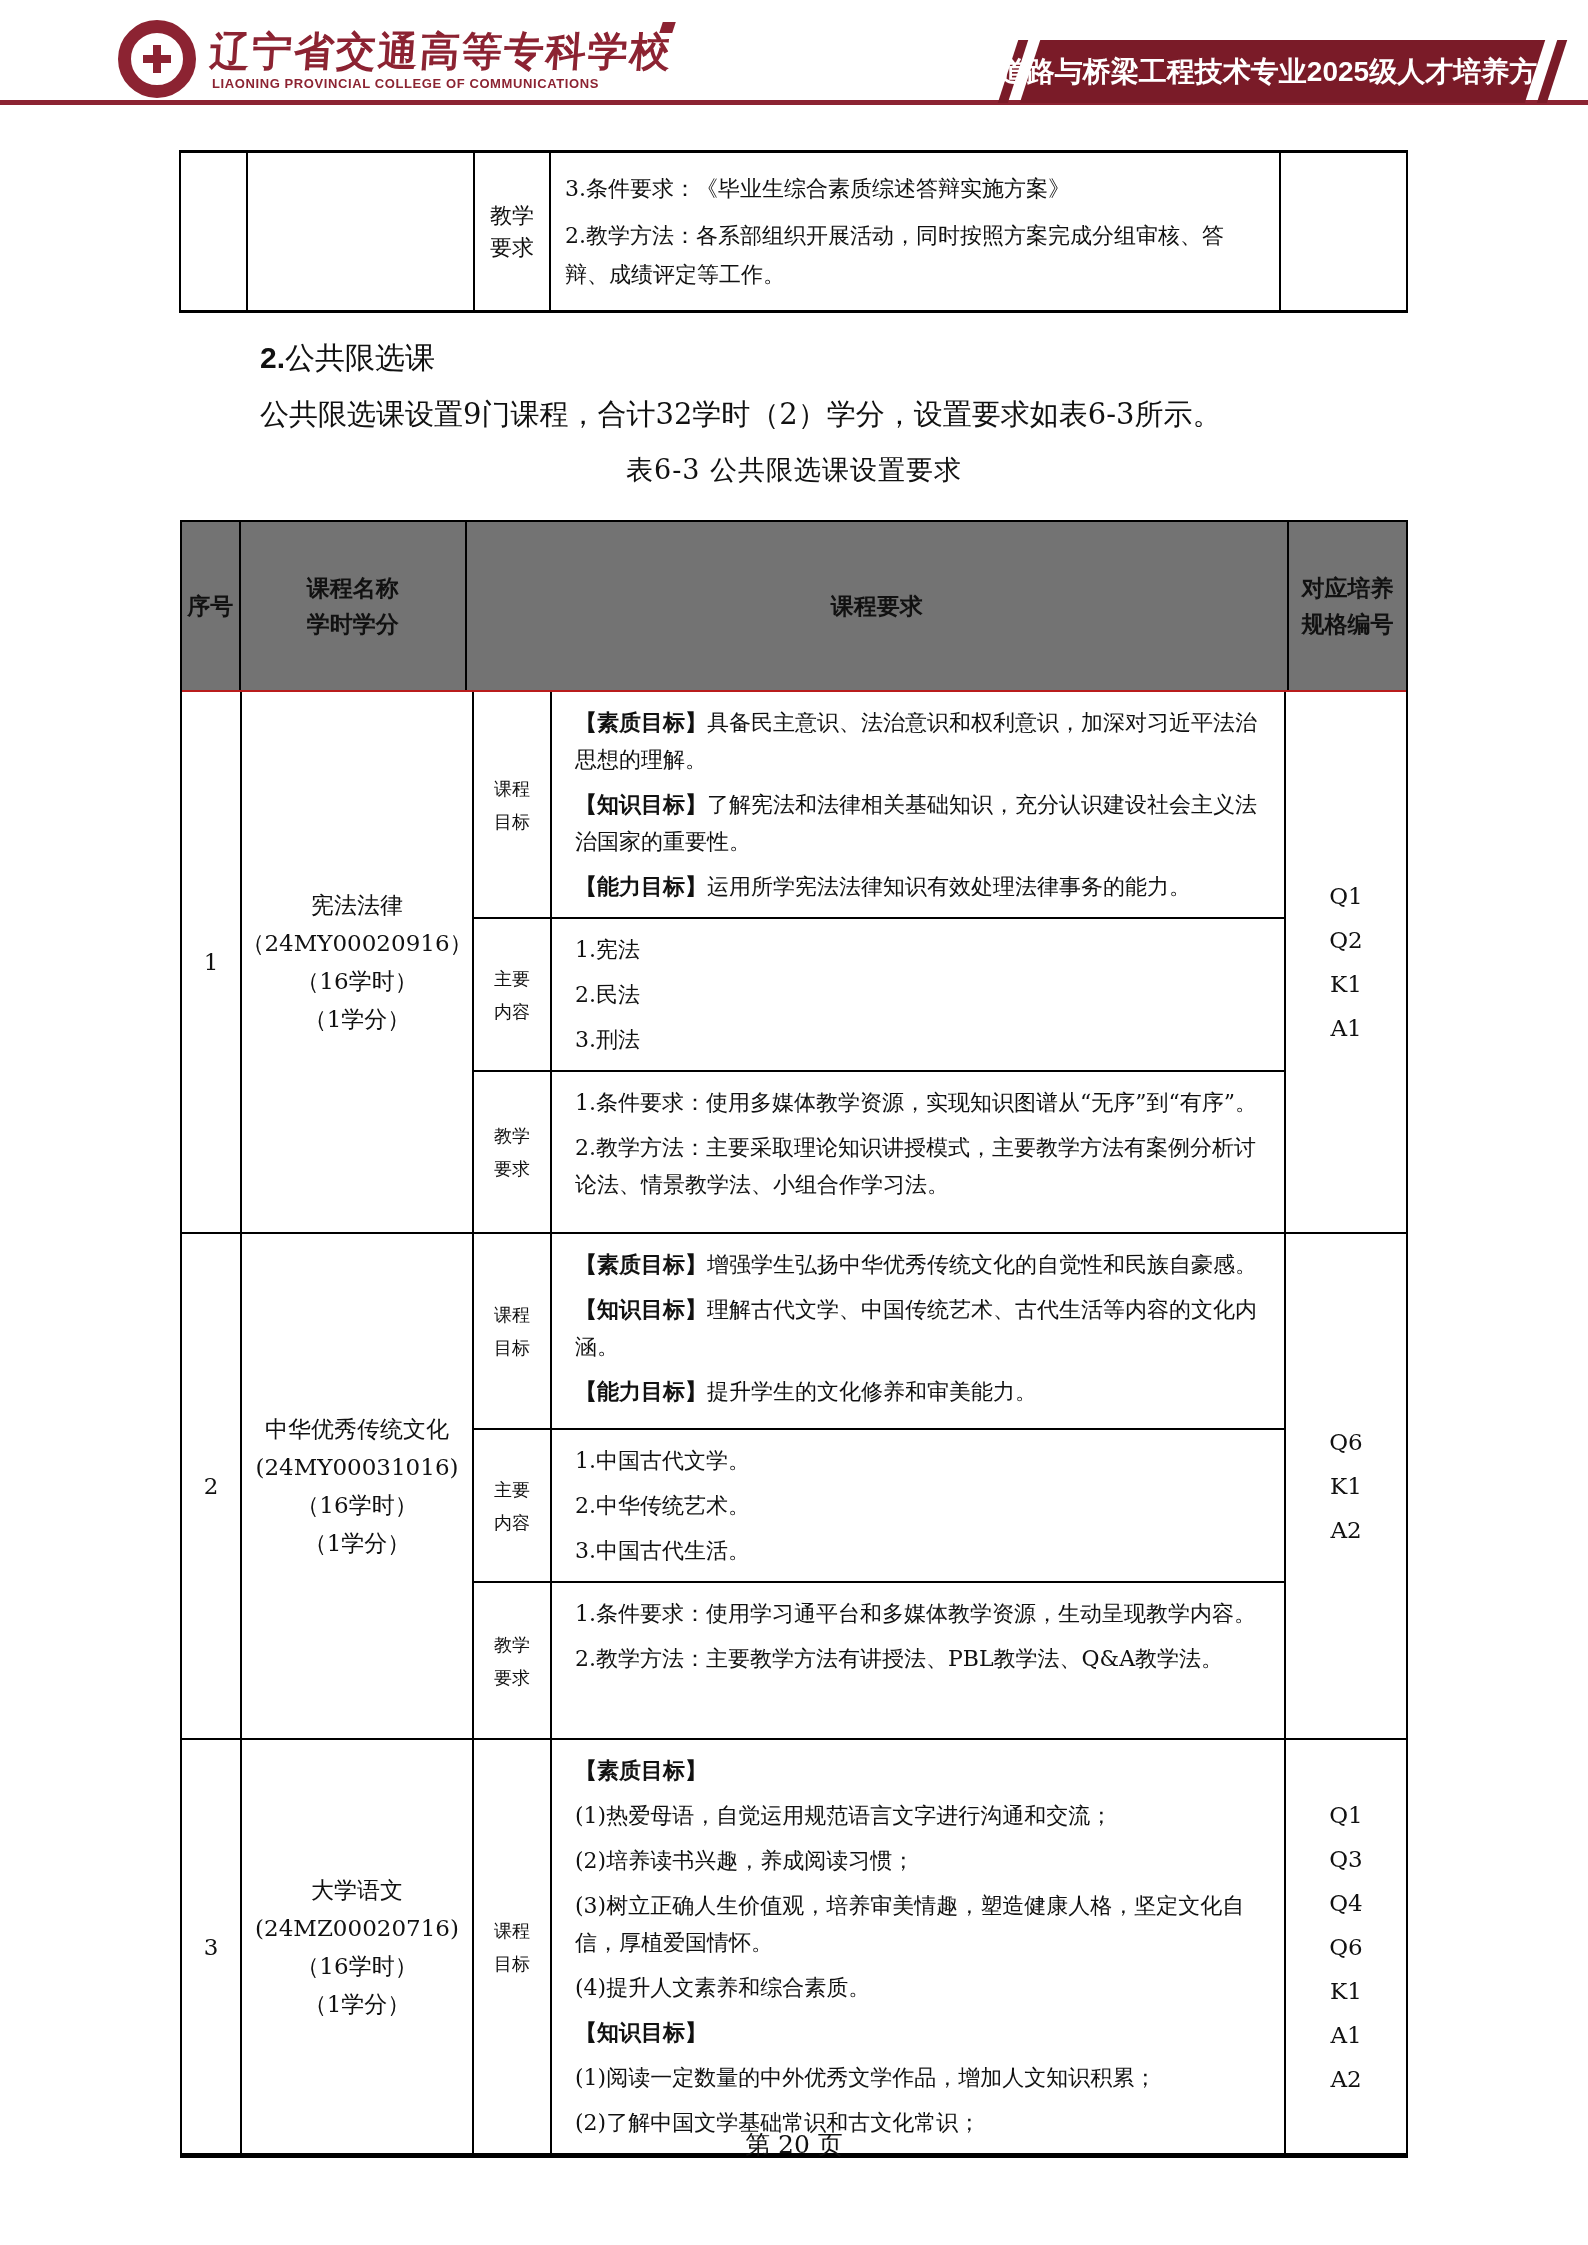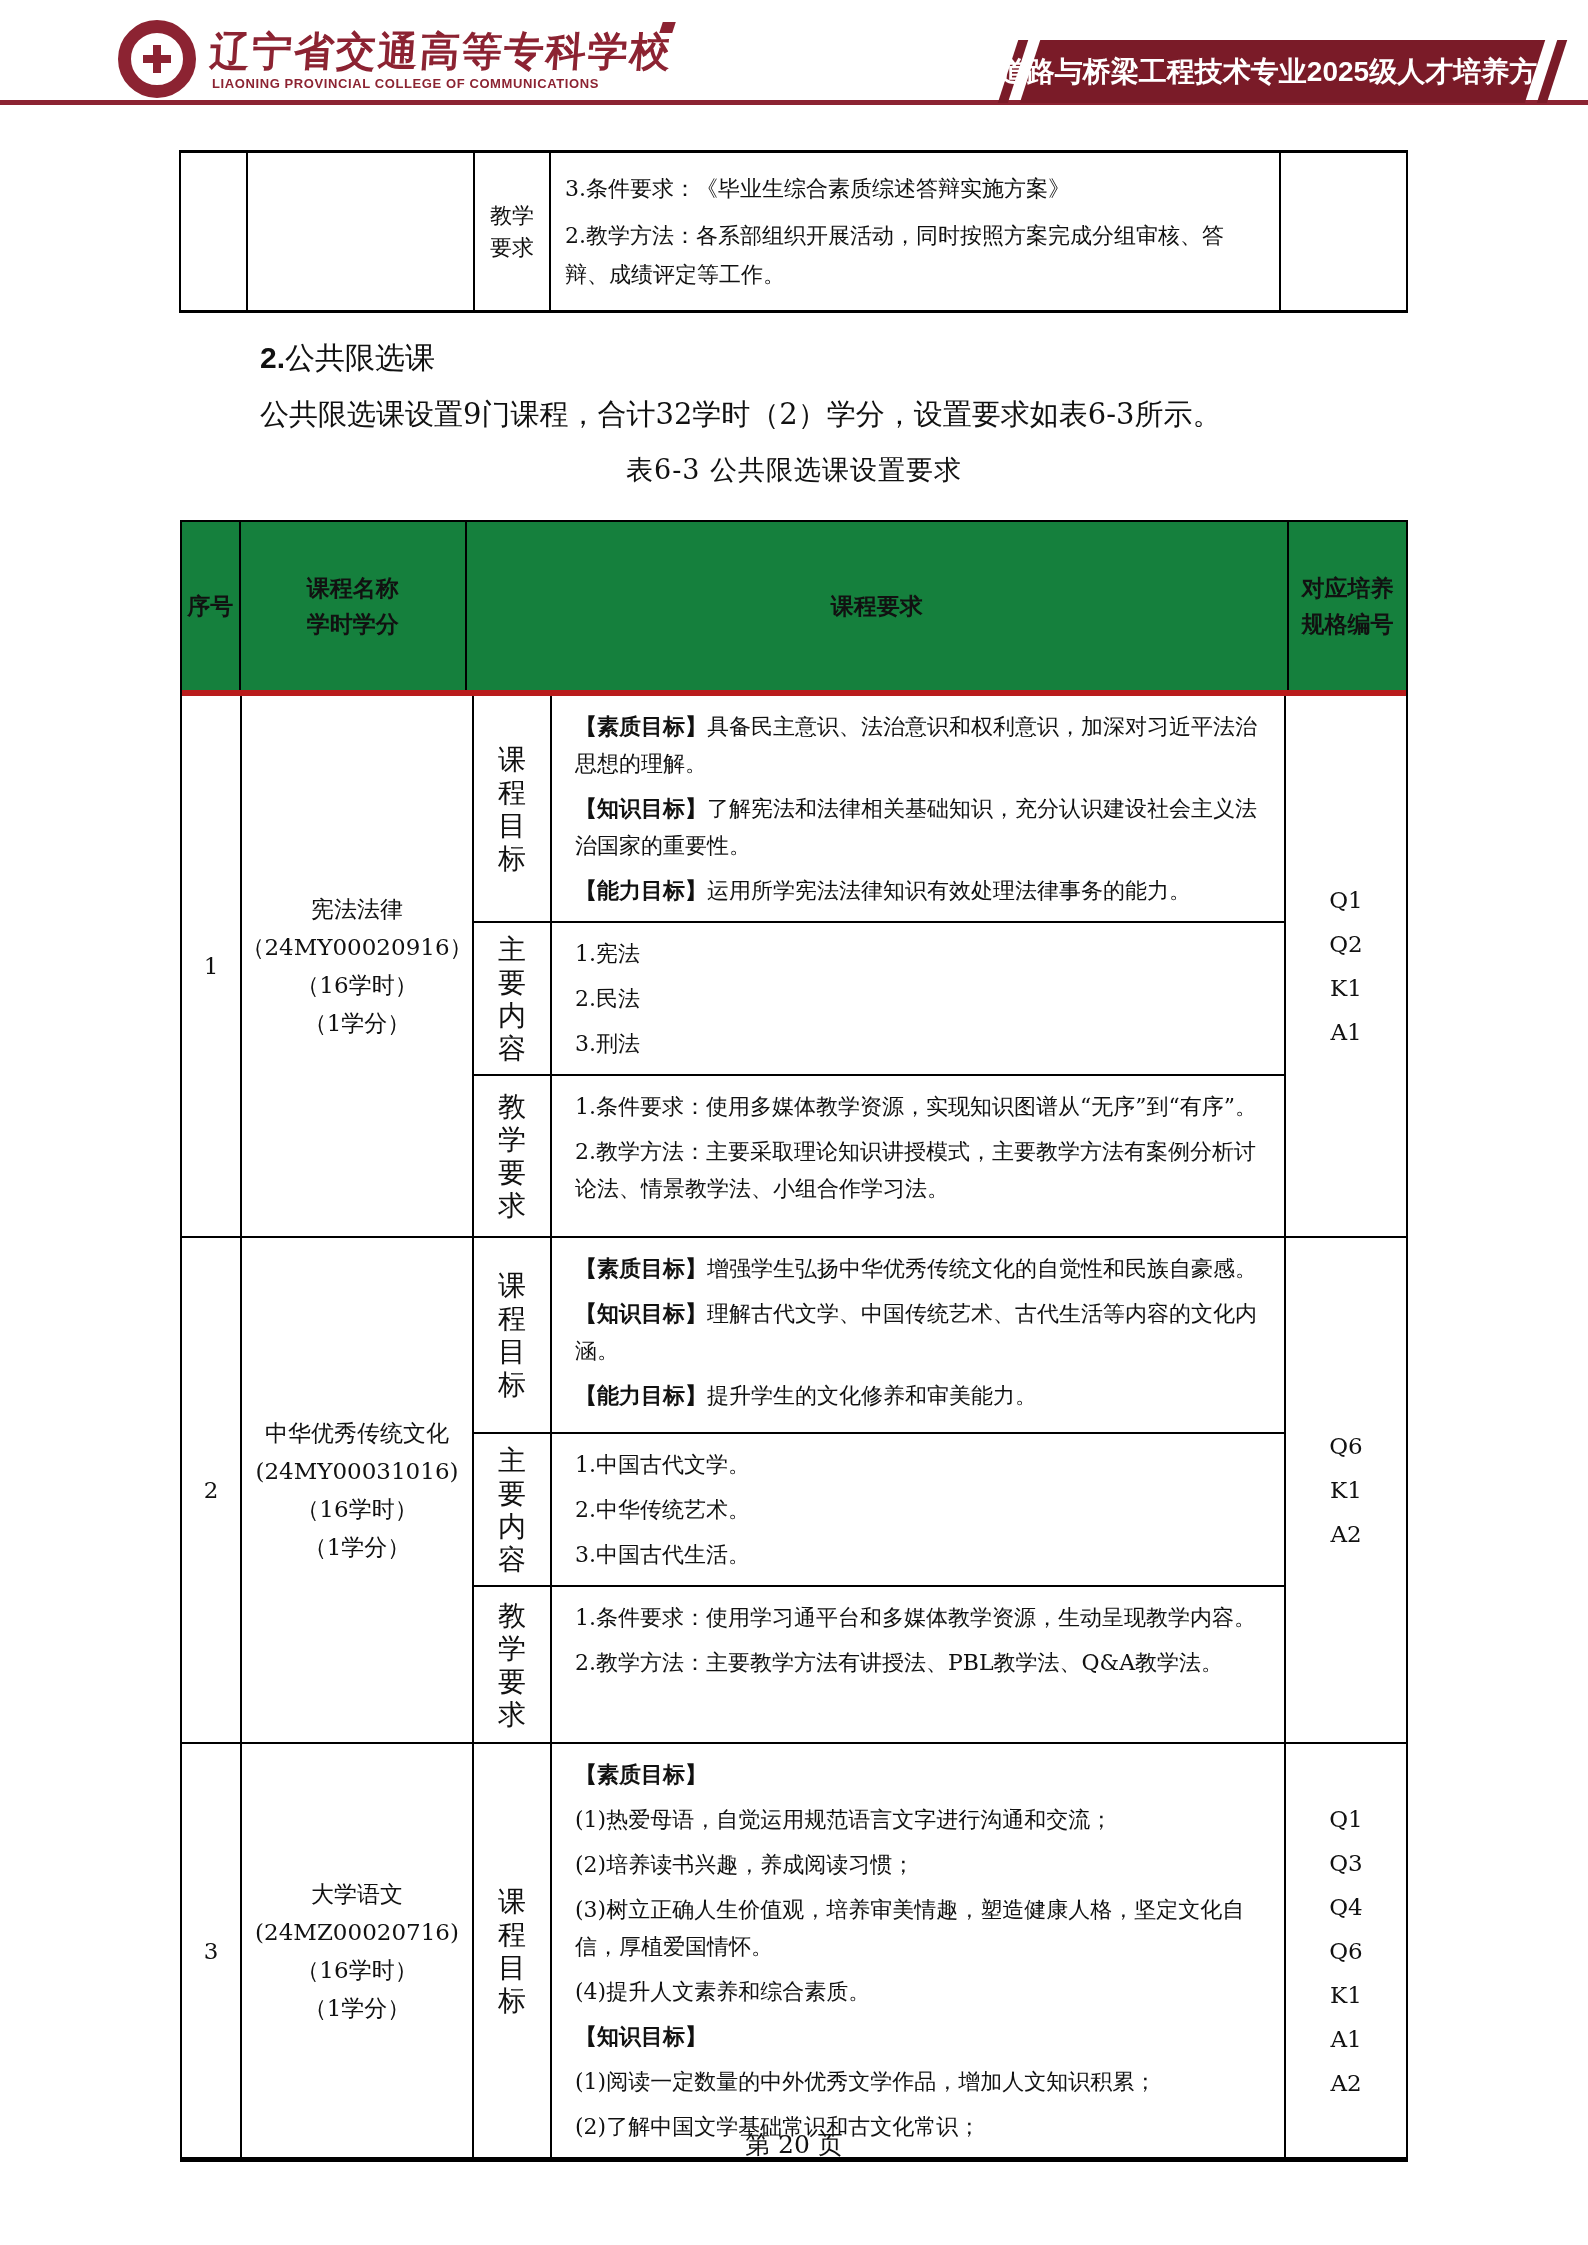--- a/index.html
+++ b/index.html
@@ -39,36 +39,36 @@
   .tcontent{padding:8px 14px;font-size:22px;}
   .tcontent .para{margin:8px 0;line-height:39px;}
   
   .sec2-head{position:absolute;left:260px;top:338px;font-size:30px;white-space:nowrap;}
   .sec2-head .num{font-weight:bold;font-family:"Liberation Sans","DejaVu Sans",sans-serif;}
   .sec2-para{position:absolute;left:260px;top:392px;width:1140px;font-size:29px;line-height:44px;}
   .tbl-caption{position:absolute;left:0;top:452px;width:1588px;text-align:center;font-size:27px;letter-spacing:1px;}
   
   .mtable{position:absolute;left:180px;top:520px;width:1228px;box-sizing:border-box;
     border:2px solid #000;border-bottom-width:5px;}
-  .mt-header{display:flex;background:#15803d;border-bottom:6px solid #b91c1c;height:168px;}
+  .mt-header{display:flex;background:#737373;border-bottom:2px solid #b91c1c;height:168px;}
   .mt-header .hc{box-sizing:border-box;border-right:2px solid #000;display:flex;flex-direction:column;
     align-items:center;justify-content:center;text-align:center;
     font-family:"Liberation Sans","DejaVu Sans",sans-serif;font-weight:bold;font-size:23px;line-height:36px;
     padding:0 4px;}
   .mt-header .hc:last-child{border-right:none;}
   .mt-row{display:flex;border-bottom:2px solid #000;}
   .mt-row:last-child{border-bottom:none;}
   .c-num,.c-course,.c-codes{box-sizing:border-box;border-right:2px solid #000;display:flex;
     flex-direction:column;align-items:center;justify-content:center;text-align:center;font-size:23px;}
   .c-course div{line-height:38px;}
   .c-mid{box-sizing:border-box;border-right:2px solid #000;display:flex;flex-direction:column;}
   .sec{display:flex;border-bottom:2px solid #000;box-sizing:border-box;}
   .sec:last-child{border-bottom:none;}
   .seclabel{box-sizing:border-box;width:78px;border-right:2px solid #000;display:flex;align-items:center;
-    justify-content:center;text-align:center;font-size:28px;flex:none;}
+    justify-content:center;text-align:center;font-size:18px;flex:none;}
   .seclabel span{display:inline-block;width:46px;line-height:33px;}
   .seccontent{flex:1;padding:4px 23px;font-size:22px;}
   .seccontent .para{margin:8px 0;line-height:37px;}
   .para b{font-family:"Liberation Sans","DejaVu Sans",sans-serif;}
   .c-codes{justify-content:center;gap:14px;font-size:23px;border-right:none;line-height:30px;}
   
   .footer{position:absolute;left:0;top:2128px;width:1588px;text-align:center;font-size:25px;}
 </style>
 </head>
 <body>

